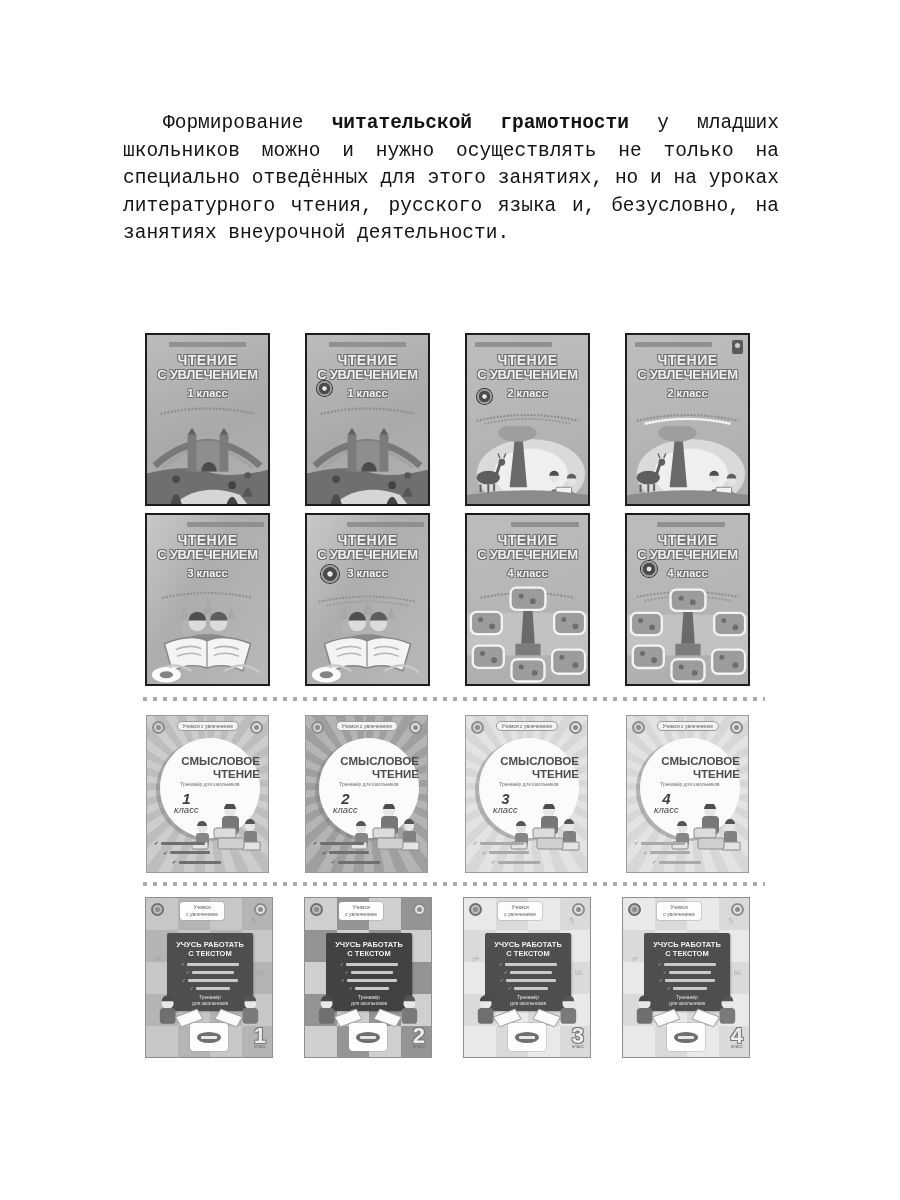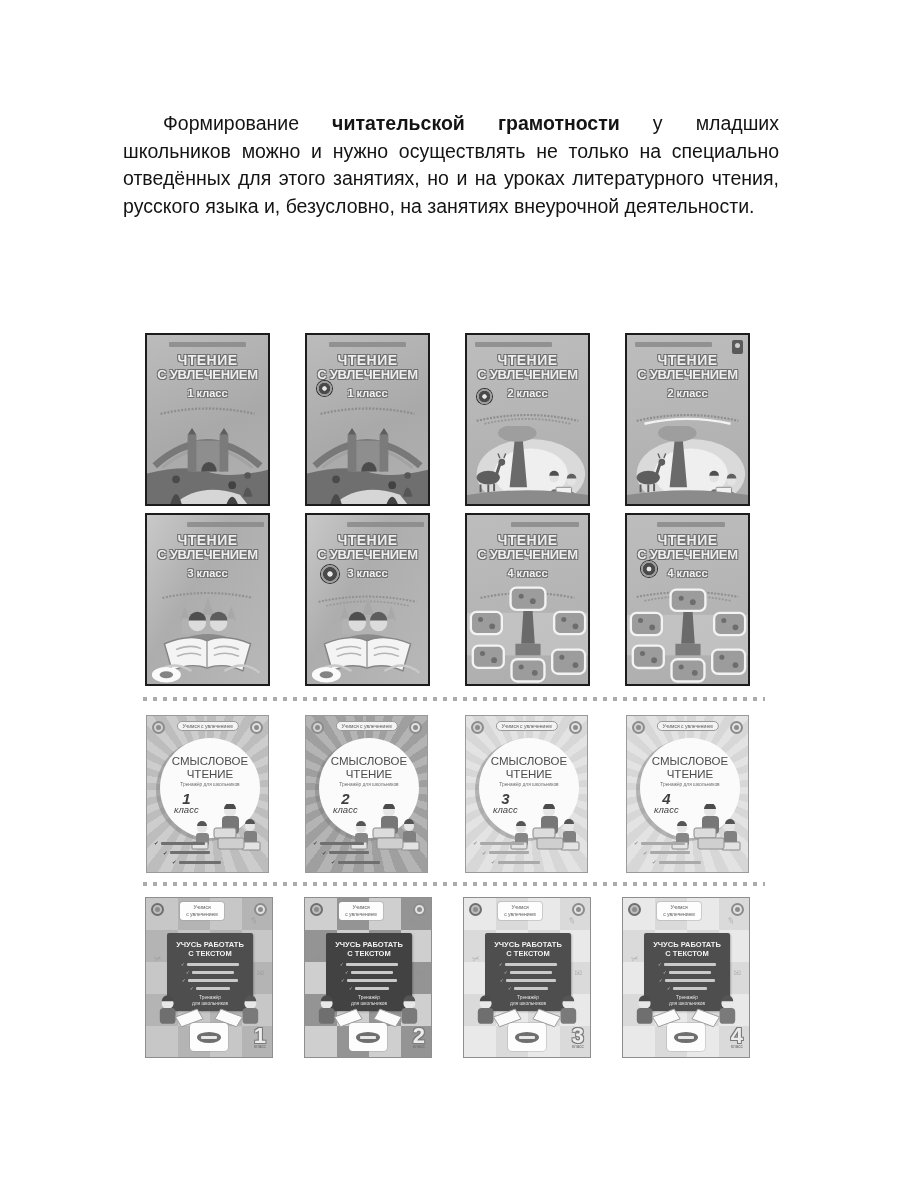--- a/index.html
+++ b/index.html
@@ -1,20 +1,20 @@
 <!DOCTYPE html>
 <html><head>
 <meta charset="utf-8">
 <style>
   html,body{margin:0;padding:0;background:#fff;}
   .page{position:relative;width:900px;height:1200px;background:#fff;overflow:hidden;
         font-family:"Liberation Sans",sans-serif;}
   
   .intro{position:absolute;left:123px;top:110px;width:656px;
-         font-size:19.5px;line-height:27.5px;color:#141414;text-align:justify;}
+         font-size:19.5px;line-height:27.5px;color:#141414;text-align:justify;font-family:Liberation Mono, monospace;}
   .intro p{margin:0;text-indent:40px;}
   .intro b{font-weight:bold;}
   
   .book{position:absolute;box-sizing:border-box;overflow:hidden;}
   
   .s1{width:125px;height:173px;border:2px solid #1c1c1c;
       background:linear-gradient(155deg,#bcbcbc 0%,#a9a9a9 55%,#b1b1b1 100%);}
   .s1.g3{background:linear-gradient(120deg,#c9c9c9 0%,#adadad 40%,#b8b8b8 100%);}
   .s1.g2,.s1.g4{background:linear-gradient(165deg,#bdbdbd,#adadad);}
   .s1-author{height:5px;width:64%;margin:7px auto 0;background:#878787;border-radius:1px;opacity:.8;}
@@ -39,21 +39,21 @@
   .s2.tone-light{background:repeating-conic-gradient(from 0deg at 50% 45%, #d7d7d7 0 7deg, #e3e3e3 7deg 14deg);}
   .badge{position:absolute;top:5px;width:13px;height:13px;border-radius:50%;
          background:#d2d2d2;border:2px solid #8c8c8c;box-sizing:border-box;}
   .badge:after{content:"";display:block;margin:2px auto;width:5px;height:5px;border-radius:50%;background:#8c8c8c;}
   .badge.tl{left:5px;} .badge.tr{right:5px;background:#e2e2e2;}
   .s2-banner{position:absolute;left:50%;top:5px;transform:translateX(-50%);
              background:#f3f3f3;border:1px solid #9a9a9a;border-radius:5px;
              font-size:5px;color:#5c5c5c;padding:1px 5px;white-space:nowrap;}
   .s2-circle{position:absolute;left:13px;top:22px;width:100px;height:100px;border-radius:50%;
              background:#fbfbfb;box-shadow:-3px 2px 0 1px rgba(120,120,120,.45);}
-  .s2-title{margin-top:17px;text-align:center;font-weight:normal;font-size:11.5px;line-height:1.1;color:#4c4c4c;}
+  .s2-title{margin-top:17px;text-align:right;font-weight:bold;font-size:11.5px;line-height:1.1;color:#4c4c4c;}
   .s2-sub{margin-top:2px;text-align:center;font-size:4.8px;color:#6e6e6e;}
   .s2-grade{position:absolute;left:14px;top:54px;text-align:center;font-style:italic;color:#3f3f3f;line-height:.9;}
   .s2-grade .n{display:block;font-size:15px;font-weight:bold;}
   .s2-grade .w{display:block;font-size:9.5px;}
   .s2-kids{position:absolute;right:4px;bottom:20px;}
   .s2-feats{position:absolute;left:7px;bottom:7px;}
   .s2-feat{display:flex;align-items:center;margin-top:3.5px;}
   .s2-feat .tick{font-size:5.5px;color:#4f4f4f;margin-right:2px;}
   .s2-feat i{display:block;height:3px;background:#6f6f6f;border-radius:1px;}
   .s2.tone-light .s2-feat i{background:#a9a9a9;} .s2.tone-light .s2-feat .tick{color:#9a9a9a;}

